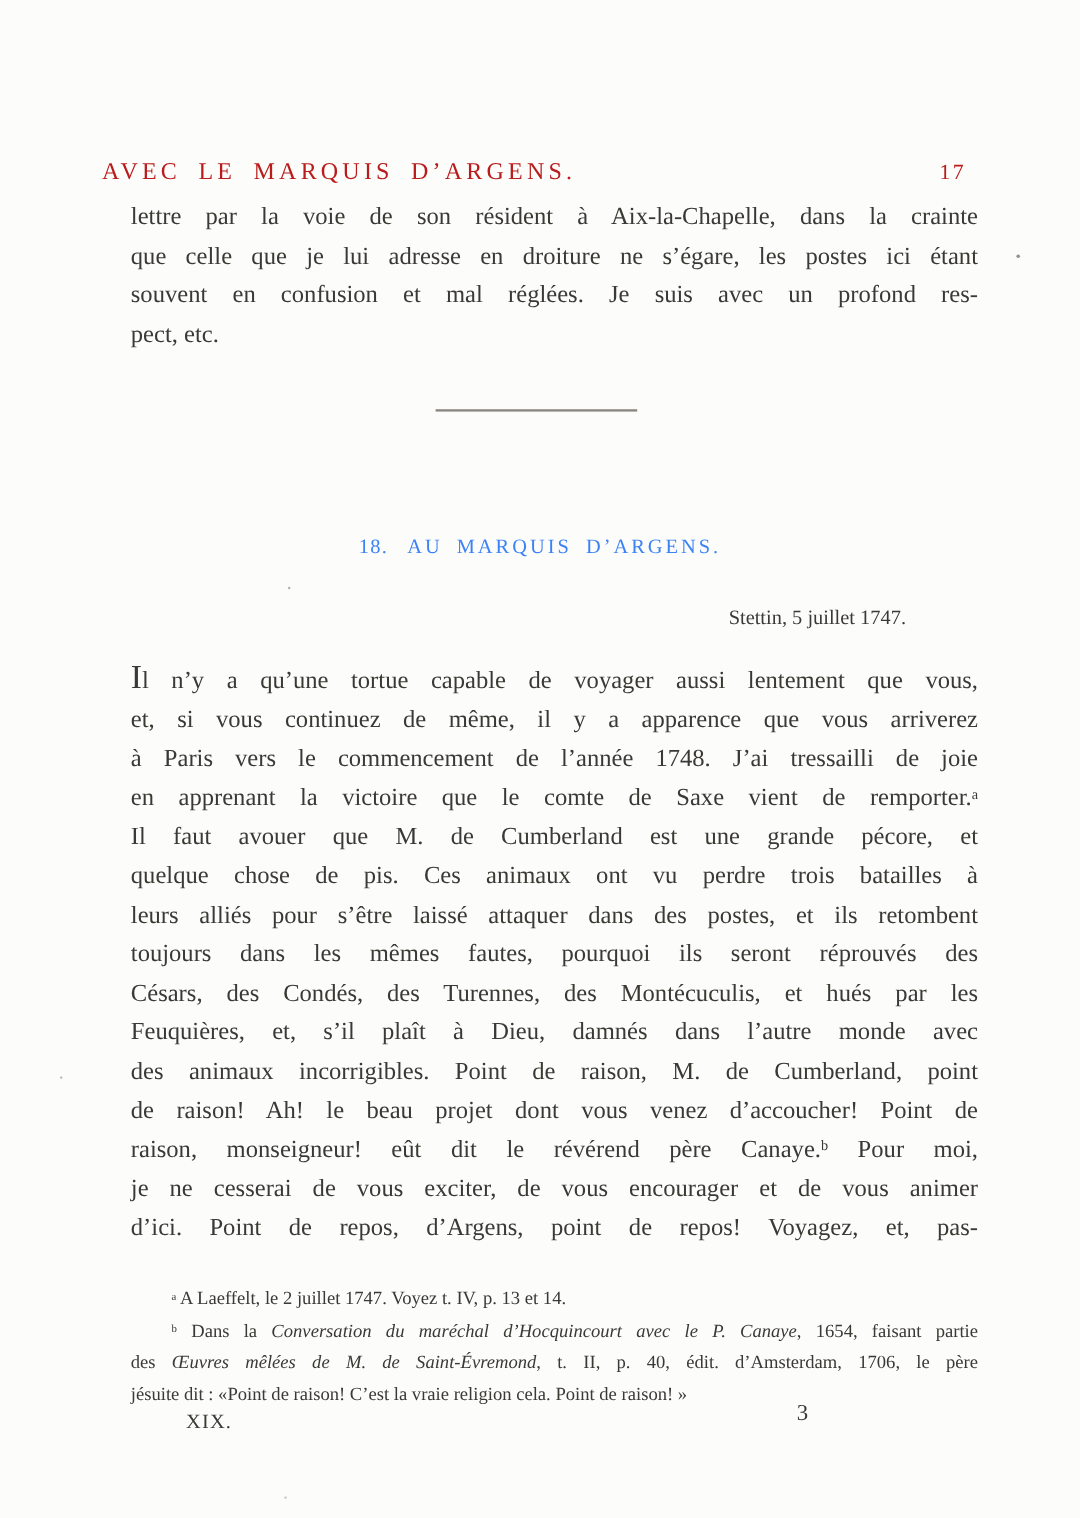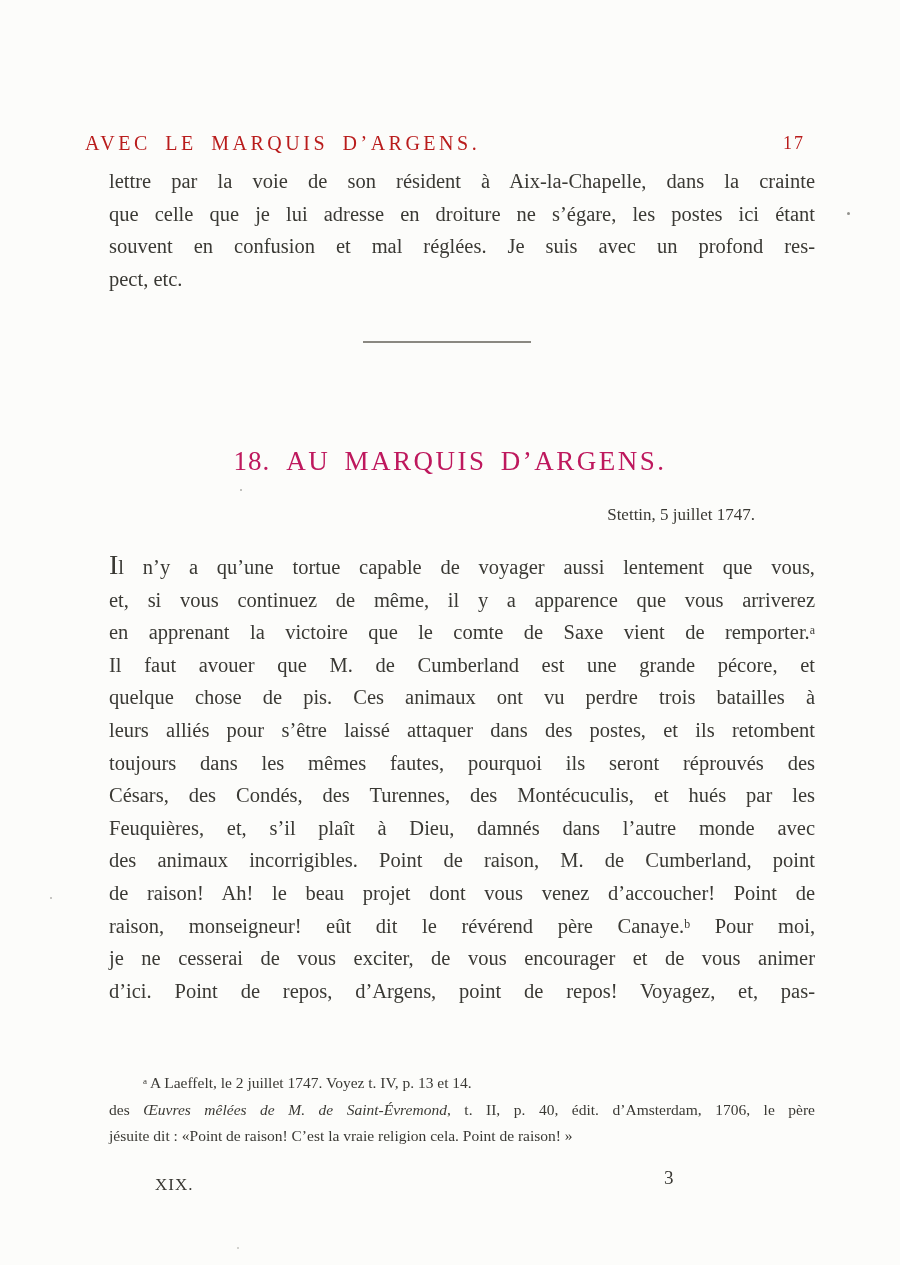--- a/index.html
+++ b/index.html
@@ -61,24 +61,24 @@
     left: 363px; top: 341px;
     width: 168px; height: 2px;
     background: #8a8881;
   }
 
   
   .heading {
     position: absolute;
     left: 85px; top: 446px; width: 730px;
     text-align: center;
-    font-size: 27px;
+    font-size: 17px;
     letter-spacing: 2.5px;
     word-spacing: 5px;
-    color: #be185d;
+    color: #3b82f6;
   }
   .heading .num { margin-right: 16px; letter-spacing: 1px; }
 
   .dateline {
     position: absolute;
     left: 85px; top: 505px; width: 730px;
     box-sizing: border-box;
     padding-right: 60px;
     text-align: right;
     font-size: 17px;
@@ -141,36 +141,38 @@
 
   <div class="heading">
     <span class="num">18.</span><span>AU MARQUIS D’ARGENS.</span>
   </div>
 
   <div class="dateline">Stettin, 5 juillet 1747.</div>
 
   <div class="letter">
       <div class="line"><span class="init">I</span><span>l n’y a qu’une tortue capable de voyager aussi lentement que vous,</span></div>
       <div class="line"><span>et, si vous continuez de même, il y a apparence que vous arriverez</span></div>
+      <div class="line"><span>à Paris vers le commencement de l’année 1748. J’ai tressailli de joie</span></div>
       <div class="line"><span>en apprenant la victoire que le comte de Saxe vient de remporter.</span><span class="sup">a</span></div>
       <div class="line"><span>Il faut avouer que M. de Cumberland est une grande pécore, et</span></div>
       <div class="line"><span>quelque chose de pis. Ces animaux ont vu perdre trois batailles à</span></div>
       <div class="line"><span>leurs alliés pour s’être laissé attaquer dans des postes, et ils retombent</span></div>
       <div class="line"><span>toujours dans les mêmes fautes, pourquoi ils seront réprouvés des</span></div>
       <div class="line"><span>Césars, des Condés, des Turennes, des Montécuculis, et hués par les</span></div>
       <div class="line"><span>Feuquières, et, s’il plaît à Dieu, damnés dans l’autre monde avec</span></div>
       <div class="line"><span>des animaux incorrigibles. Point de raison, M. de Cumberland, point</span></div>
       <div class="line"><span>de raison! Ah! le beau projet dont vous venez d’accoucher! Point de</span></div>
       <div class="line"><span>raison, monseigneur! eût dit le révérend père Canaye.</span><span class="sup">b</span><span> Pour moi,</span></div>
       <div class="line"><span>je ne cesserai de vous exciter, de vous encourager et de vous animer</span></div>
       <div class="line"><span>d’ici. Point de repos, d’Argens, point de repos! Voyagez, et, pas-</span></div>
     </div>
 
   <div class="footnotes">
       <div class="line no-just indent"><span class="sup">a</span><span> A Laeffelt, le 2 juillet 1747. Voyez t. IV, p. 13 et 14.</span></div>
+      <div class="line indent"><span class="sup">b</span><span> Dans la </span><span class="i">Conversation du maréchal d’Hocquincourt avec le P. Canaye</span><span>, 1654, faisant partie</span></div>
       <div class="line"><span>des </span><span class="i">Œuvres mêlées de M. de Saint-Évremond</span><span>, t. II, p. 40, édit. d’Amsterdam, 1706, le père</span></div>
       <div class="line no-just"><span>jésuite dit : «Point de raison! C’est la vraie religion cela. Point de raison!&nbsp;»</span></div>
     </div>
 
   <div class="footer-sig">XIX.</div>
 
   <div class="footer-num">3</div>
 
   <div class="speck" style="left:847px; top:212px; width:3px; height:3px; opacity:.75;"></div>
   <div class="speck" style="left:240px; top:489px; width:2px; height:2px; opacity:.55;"></div>

